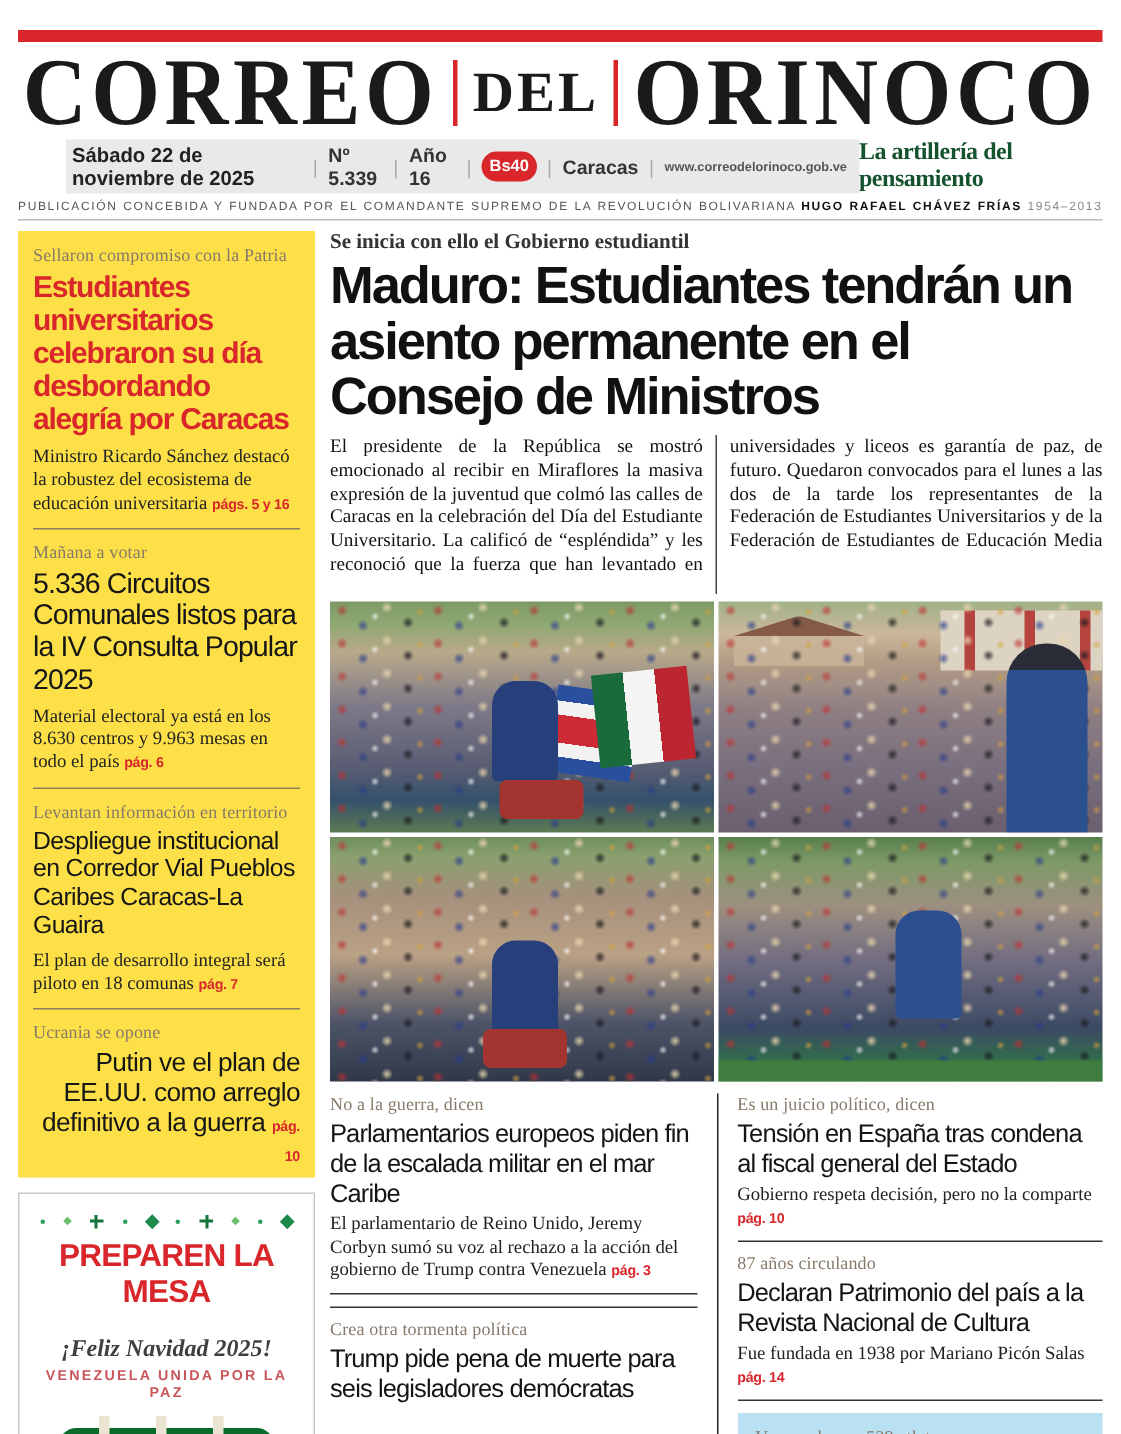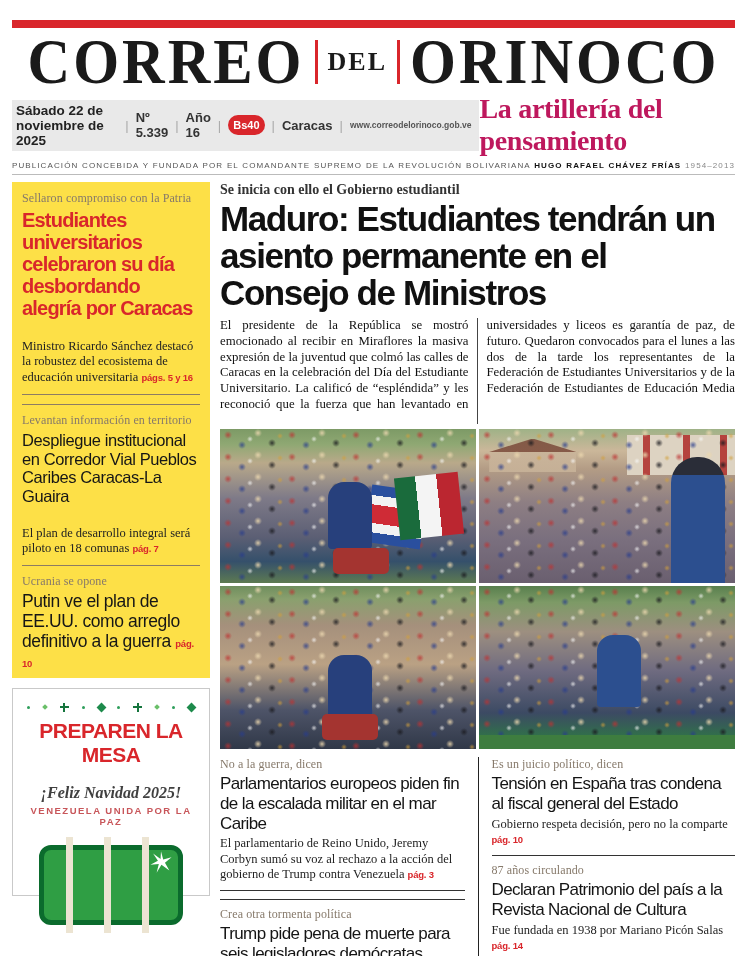--- a/index.html
+++ b/index.html
@@ -3,45 +3,45 @@
 <meta charset="utf-8">
 <style>
   * { margin:0; padding:0; box-sizing:border-box; }
   body { background:#fff; font-family:"Liberation Serif", serif; }
   .page { width:747px; height:956px; margin:0 auto; background:#fff; padding:20px 12px 6px 12px; overflow:hidden; position:relative; }
 
   
   .redbar { height:8px; background:#d9262b; }
   .nameplate { display:flex; align-items:center; justify-content:center; gap:10px; margin:4px 0 2px 0; }
   .np-big { font-family:"Liberation Serif", serif; font-weight:bold; font-size:59px; letter-spacing:3px; color:#1a1a1a; line-height:1; transform:scaleY(1.08); }
-  .np-small { font-family:"Liberation Serif", serif; font-weight:bold; font-size:26px; letter-spacing:2px; color:#1a1a1a; line-height:1; }
+  .np-small { font-family:"Liberation Serif", serif; font-weight:bold; font-size:38px; letter-spacing:2px; color:#1a1a1a; line-height:1; }
   .np-sep { width:3px; height:44px; background:#d9262b; }
-  .infostrip { display:flex; align-items:center; justify-content:space-between; margin-top:2px; }
+  .infostrip { display:flex; align-items:center; justify-content:space-between; margin-top:2px;margin-left:32px; }
   .info-left { background:#e9e9e9; display:flex; align-items:center; gap:7px; padding:3px 8px 3px 4px; font-family:"Liberation Sans", sans-serif; }
   .info-date { font-weight:bold; font-size:13.5px; color:#222; }
   .info-item { font-weight:bold; font-size:13px; color:#333; }
   .info-pipe { color:#aaa; font-size:13px; }
   .price-pill { background:#d9262b; color:#fff; font-weight:bold; font-size:11px; border-radius:50px; padding:4px 5px; font-family:"Liberation Sans", sans-serif; }
   .info-url { font-weight:bold; font-size:8.5px; color:#555; }
-  .slogan { font-family:"Liberation Serif", serif; font-weight:bold; font-size:28px; color:#be185d; letter-spacing:-0.3px; }
+  .slogan { font-family:"Liberation Serif", serif; font-weight:bold; font-size:16px; color:#14532d; letter-spacing:-0.3px; }
   .founder { margin-top:4px; font-family:"Liberation Sans", sans-serif; font-size:8px; letter-spacing:1.1px; color:#555; text-align:justify; text-align-last:justify; }
   .founder b { color:#111; }
   .founder .yrs { color:#888; }
   .topline { border-top:1px solid #bbb; margin-top:4px; }
 
   
   .content { display:grid; grid-template-columns:198px 1fr; column-gap:10px; margin-top:7px; }
 
   
   .side-stories { background:#fde047; padding:9px 10px 6px 10px; }
   .kicker { font-family:"Liberation Serif", serif; font-size:12px; color:#86796a; letter-spacing:0.1px; }
   .s-head-red { font-family:"Liberation Sans", sans-serif; font-weight:bold; font-size:20px; line-height:1.1; letter-spacing:-0.8px; color:#d9262b; margin-top:3px; }
   .s-head-blk { font-family:"Liberation Sans", sans-serif; font-size:19px; line-height:1.12; letter-spacing:-0.6px; color:#161616; margin-top:3px; }
   .s-head-blk2 { font-family:"Liberation Sans", sans-serif; font-size:16.5px; line-height:1.14; letter-spacing:-0.4px; color:#161616; margin-top:3px; font-weight:500; }
-  .deck { font-family:"Liberation Serif", serif; font-size:12.5px; line-height:1.22; color:#222; margin-top:20px; }
+  .deck { font-family:"Liberation Serif", serif; font-size:12.5px; line-height:1.22; color:#222; margin-top:6px; }
   .pref { font-family:"Liberation Sans", sans-serif; font-weight:bold; font-size:9.5px; color:#d9262b; letter-spacing:-0.2px; }
   .s-rule { border-top:1px solid #8d7c63; margin:9px 0 8px 0; }
 
   
   .ad { border:1px solid #c9c9c9; background:#fff; margin-top:10px; padding:10px 8px 12px 8px; text-align:center; height:208px; }
   .sparks { display:flex; justify-content:space-between; align-items:center; padding:0 6px; height:16px; }
   .sp-d { width:7px; height:7px; background:#1d8a4b; transform:rotate(45deg); }
   .sp-d.small { width:4px; height:4px; background:#6abf69; }
   .sp-dot { width:3px; height:3px; border-radius:50%; background:#2e9e5b; }
   .sp-plus { position:relative; width:9px; height:9px; }
@@ -148,35 +148,43 @@
         <div>
           <div class="kicker">Sellaron compromiso con la Patria</div>
           <div class="s-head-red">Estudiantes universitarios celebraron su día desbordando alegría por Caracas</div>
           <div class="deck">
             <span>Ministro Ricardo Sánchez destacó la robustez del ecosistema de educación universitaria</span>
             <span class="pref">págs. 5 y 16</span>
           </div>
         </div>
         <div class="s-rule"></div>
 
+        <div>
+          <div class="kicker">Mañana a votar</div>
+          <div class="s-head-blk">5.336 Circuitos Comunales listos para la IV Consulta Popular 2025</div>
+          <div class="deck">
+            <span>Material electoral ya está en los 8.630 centros y 9.963 mesas en todo el país</span>
+            <span class="pref">pág. 6</span>
+          </div>
+        </div>
         <div class="s-rule"></div>
 
         <div>
           <div class="kicker">Levantan información en territorio</div>
           <div class="s-head-blk2">Despliegue institucional en Corredor Vial Pueblos Caribes Caracas-La Guaira</div>
           <div class="deck">
             <span>El plan de desarrollo integral será piloto en 18 comunas</span>
             <span class="pref">pág. 7</span>
           </div>
         </div>
         <div class="s-rule"></div>
 
         <div>
           <div class="kicker">Ucrania se opone</div>
-          <div class="s-head-blk2" style="font-size:17.5px;">
+          <div class="s-head-blk2" style="font-size:17.5px;text-align:right;">
             <span>Putin ve el plan de EE.UU. como arreglo definitivo a la guerra</span>
             <span class="pref">pág. 10</span>
           </div>
         </div>
       </div>
 
       <div class="ad">
         <div class="sparks">
           <span class="sp-dot"></span>
           <span class="sp-d small"></span>

